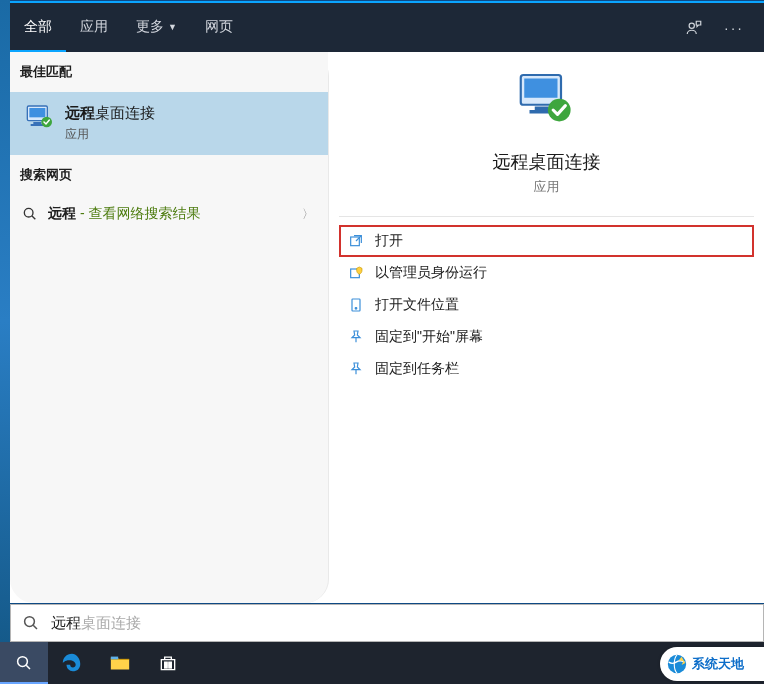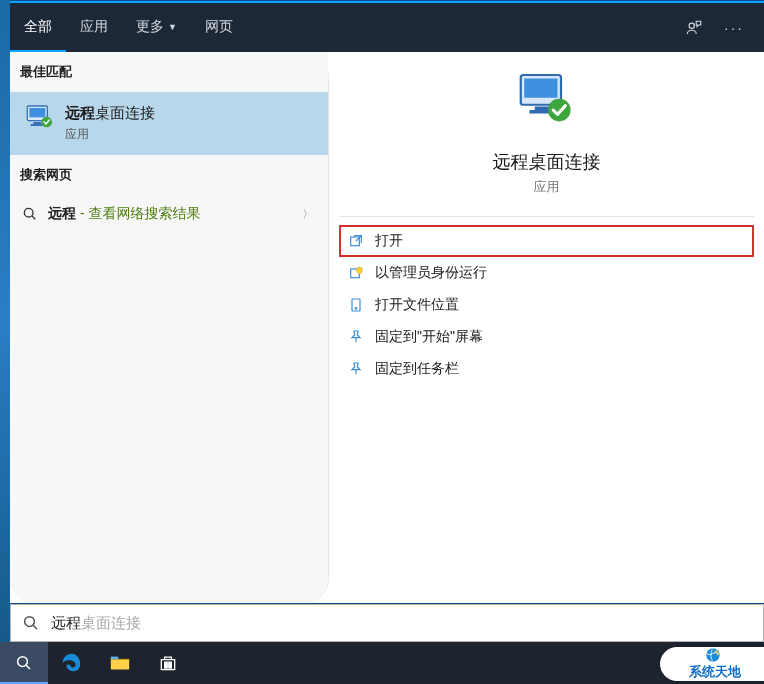--- a/index.html
+++ b/index.html
@@ -112,21 +112,20 @@
   }
   .taskbar .tbtn.active { background: #3a4a63; box-shadow: inset 0 -2px 0 #68a5ff; }
   .taskbar .spacer { flex: 1; }
 
   .watermark {
     position: absolute; right: 0; bottom: 3px; height: 34px; width: 104px;
     background: #fff; border-radius: 17px 0 0 17px;
     display: flex; align-items: center; padding-left: 6px;
     font-size: 13px; font-weight: 700; color: #0e6ec9;
     box-shadow: 0 0 3px rgba(0,0,0,.3);
-    flex-direction: column;
   }
   .watermark .globe { width: 22px; height: 22px; margin-right: 4px; }
 
   svg { display: block; }
 </style>
 </head>
 <body>
 
 <div class="desktop-strip"></div>
 

